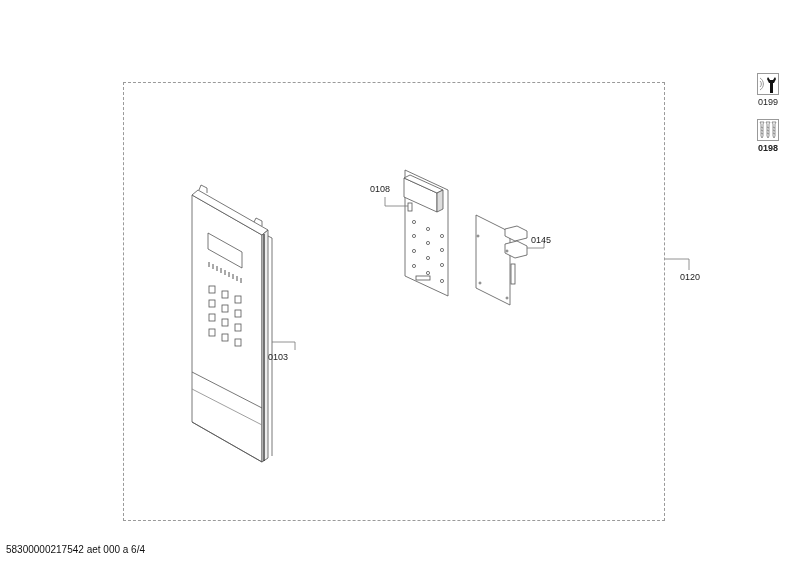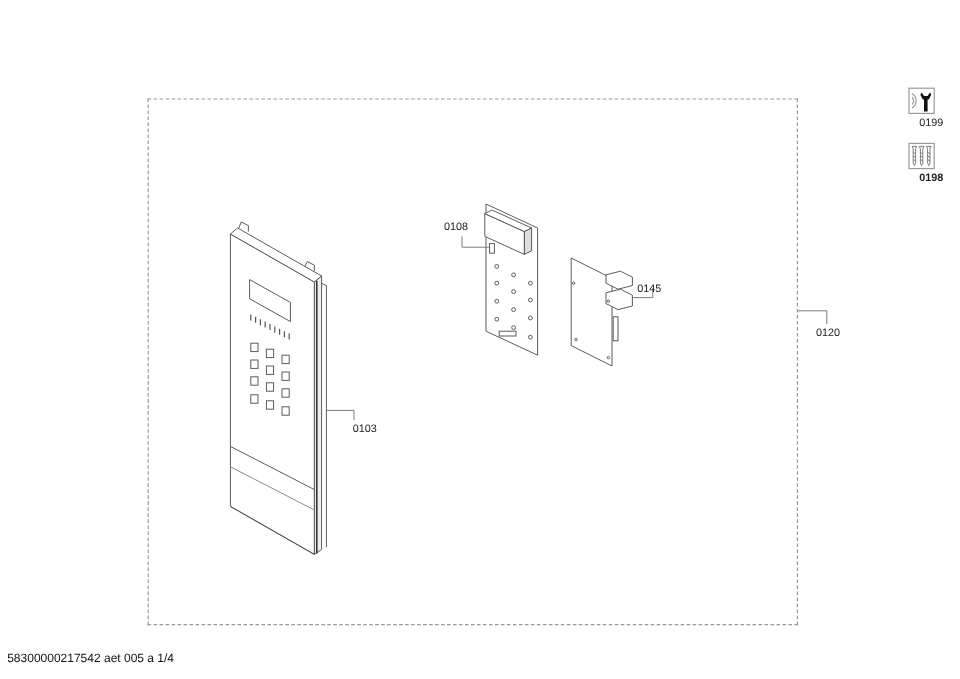--- a/index.html
+++ b/index.html
@@ -1,21 +1,21 @@
 <!DOCTYPE html>
 <html><head>
   <meta charset="utf-8">
   <style>
     html, body { margin: 0; padding: 0; background: #ffffff; }
     body { width: 800px; height: 566px; position: relative; overflow: hidden;
            font-family: "Liberation Sans", sans-serif; color: #222; }
     .frame { position: absolute; left: 123px; top: 82px; width: 542px; height: 439px;
              border: 1px dashed #9a9a9a; box-sizing: border-box; }
     .label { position: absolute; font-size: 9px; color: #222; line-height: 1; text-align: center; }
-    .legend-item { position: absolute; width: 36px; text-align: right; }
+    .legend-item { position: absolute; width: 36px; text-align: center; }
     .legend-box { width: 20px; height: 20px; margin: 0 auto; border: 1px solid #999; background: #fff; position: relative; }
     .legend-code { font-size: 9px; margin-top: 2px; display: block; }
     .footer { position: absolute; left: 6px; top: 544px; font-size: 10px; color: #111; }
     svg.drawing { position: absolute; left: 0; top: 0; }
   </style>
 </head>
 <body>
 
 <div class="frame"></div>
 
@@ -107,21 +107,21 @@
   </g>
 
   <g fill="none" stroke="#777" stroke-width="0.8">
     <polyline points="272,342 295,342 295,350"></polyline>
     <polyline points="408,206 385,206 385,197"></polyline>
     <polyline points="527,248 544,248 544,240"></polyline>
     <polyline points="665,259 689,259 689,270"></polyline>
   </g>
 </svg>
 
-<span class="label" style="left:294px; top:353px;">0103</span>
+<span class="label" style="left:268px; top:353px;">0103</span>
 <span class="label" style="left:370px; top:185px;">0108</span>
 <span class="label" style="left:531px; top:236px;">0145</span>
 <span class="label" style="left:680px; top:273px;">0120</span>
 
 <div class="legend-item" style="left:750px; top:73px;">
   <div class="legend-box">
     <svg width="20" height="20" viewBox="0 0 20 20">
       <path d="M2 4 A7 7 0 0 1 2 16" fill="none" stroke="#999" stroke-width="1"></path>
       <path d="M2 7 A4 4 0 0 1 2 13" fill="none" stroke="#999" stroke-width="1"></path>
       <path d="M10 3 L12 6 L15 6 L17 3 L18 5 L16 9 L15 9 L15 19 L12 19 L12 9 L11 9 L9 5 Z" fill="#111"></path>
@@ -145,13 +145,13 @@
           <line x1="9" y1="13" x2="11" y2="14"></line>
         <line x1="15" y1="7" x2="17" y2="8"></line>
           <line x1="15" y1="10" x2="17" y2="11"></line>
           <line x1="15" y1="13" x2="17" y2="14"></line>
       </g>
     </svg>
   </div>
   <span class="legend-code">0198</span>
 </div>
 
-<div class="footer">58300000217542 aet 005 a 1/4</div>
+<div class="footer">58300000217542 aet 000 a 6/4</div>
 
 </body></html>

